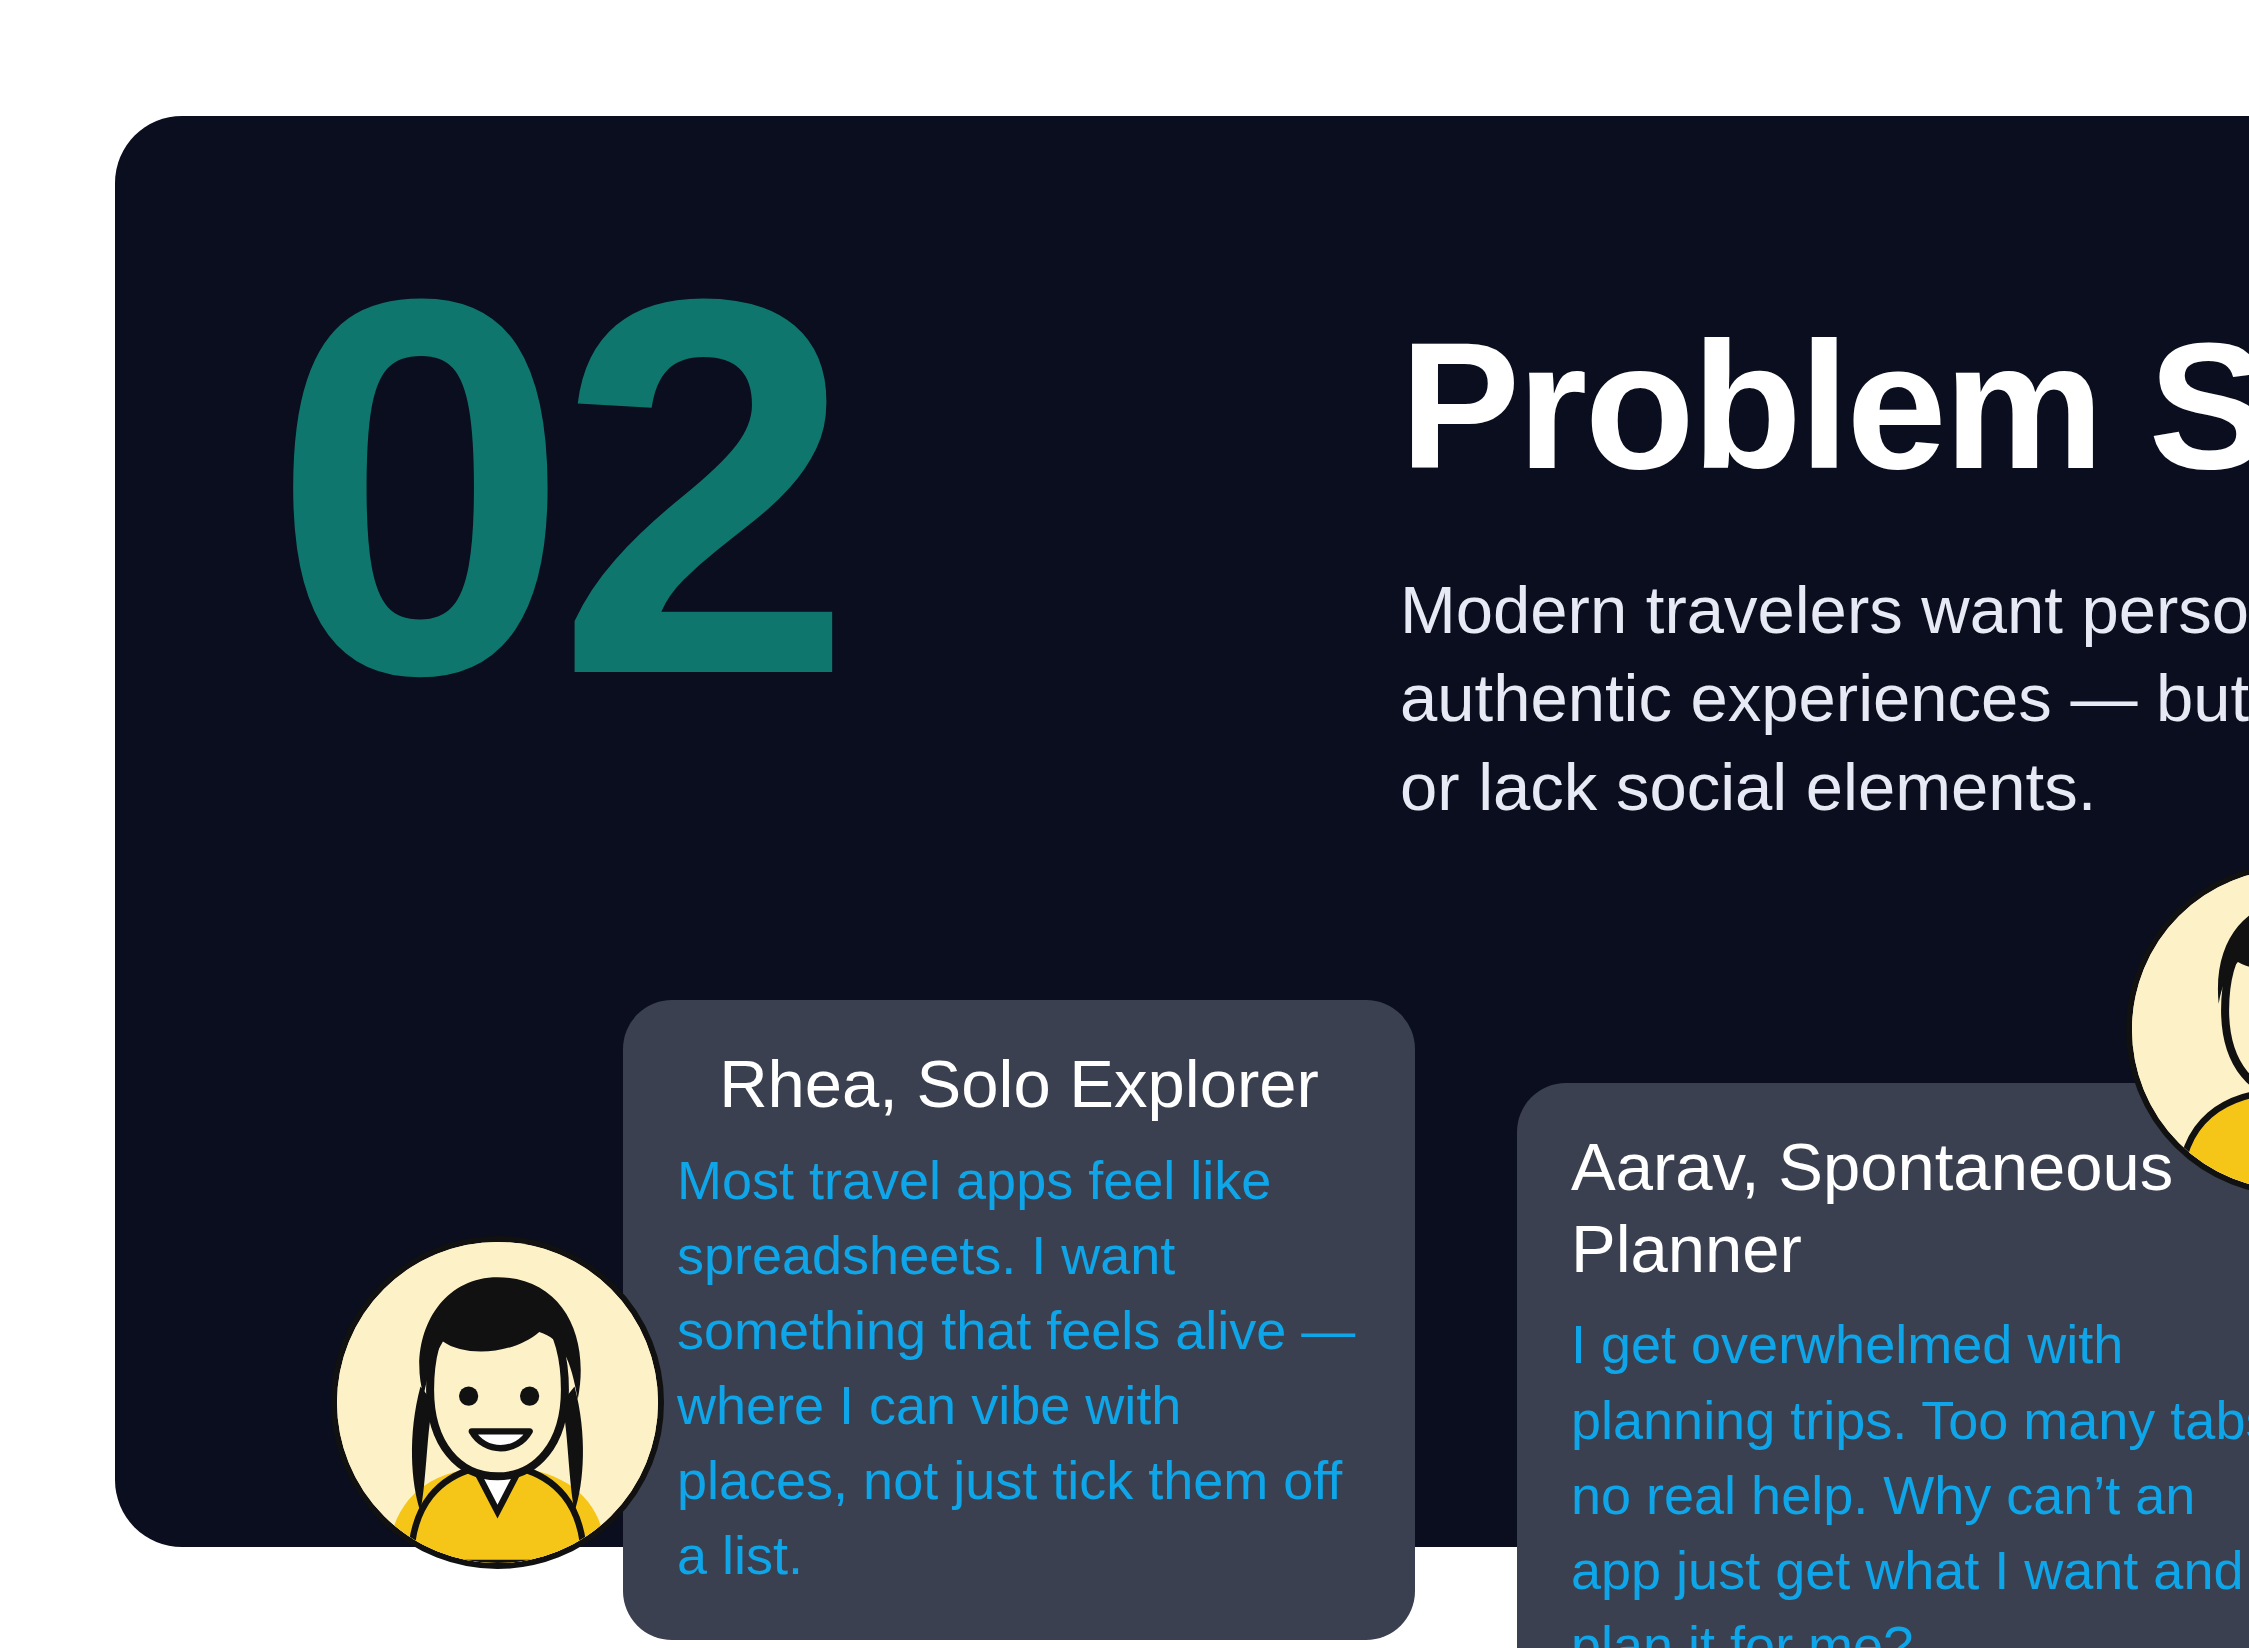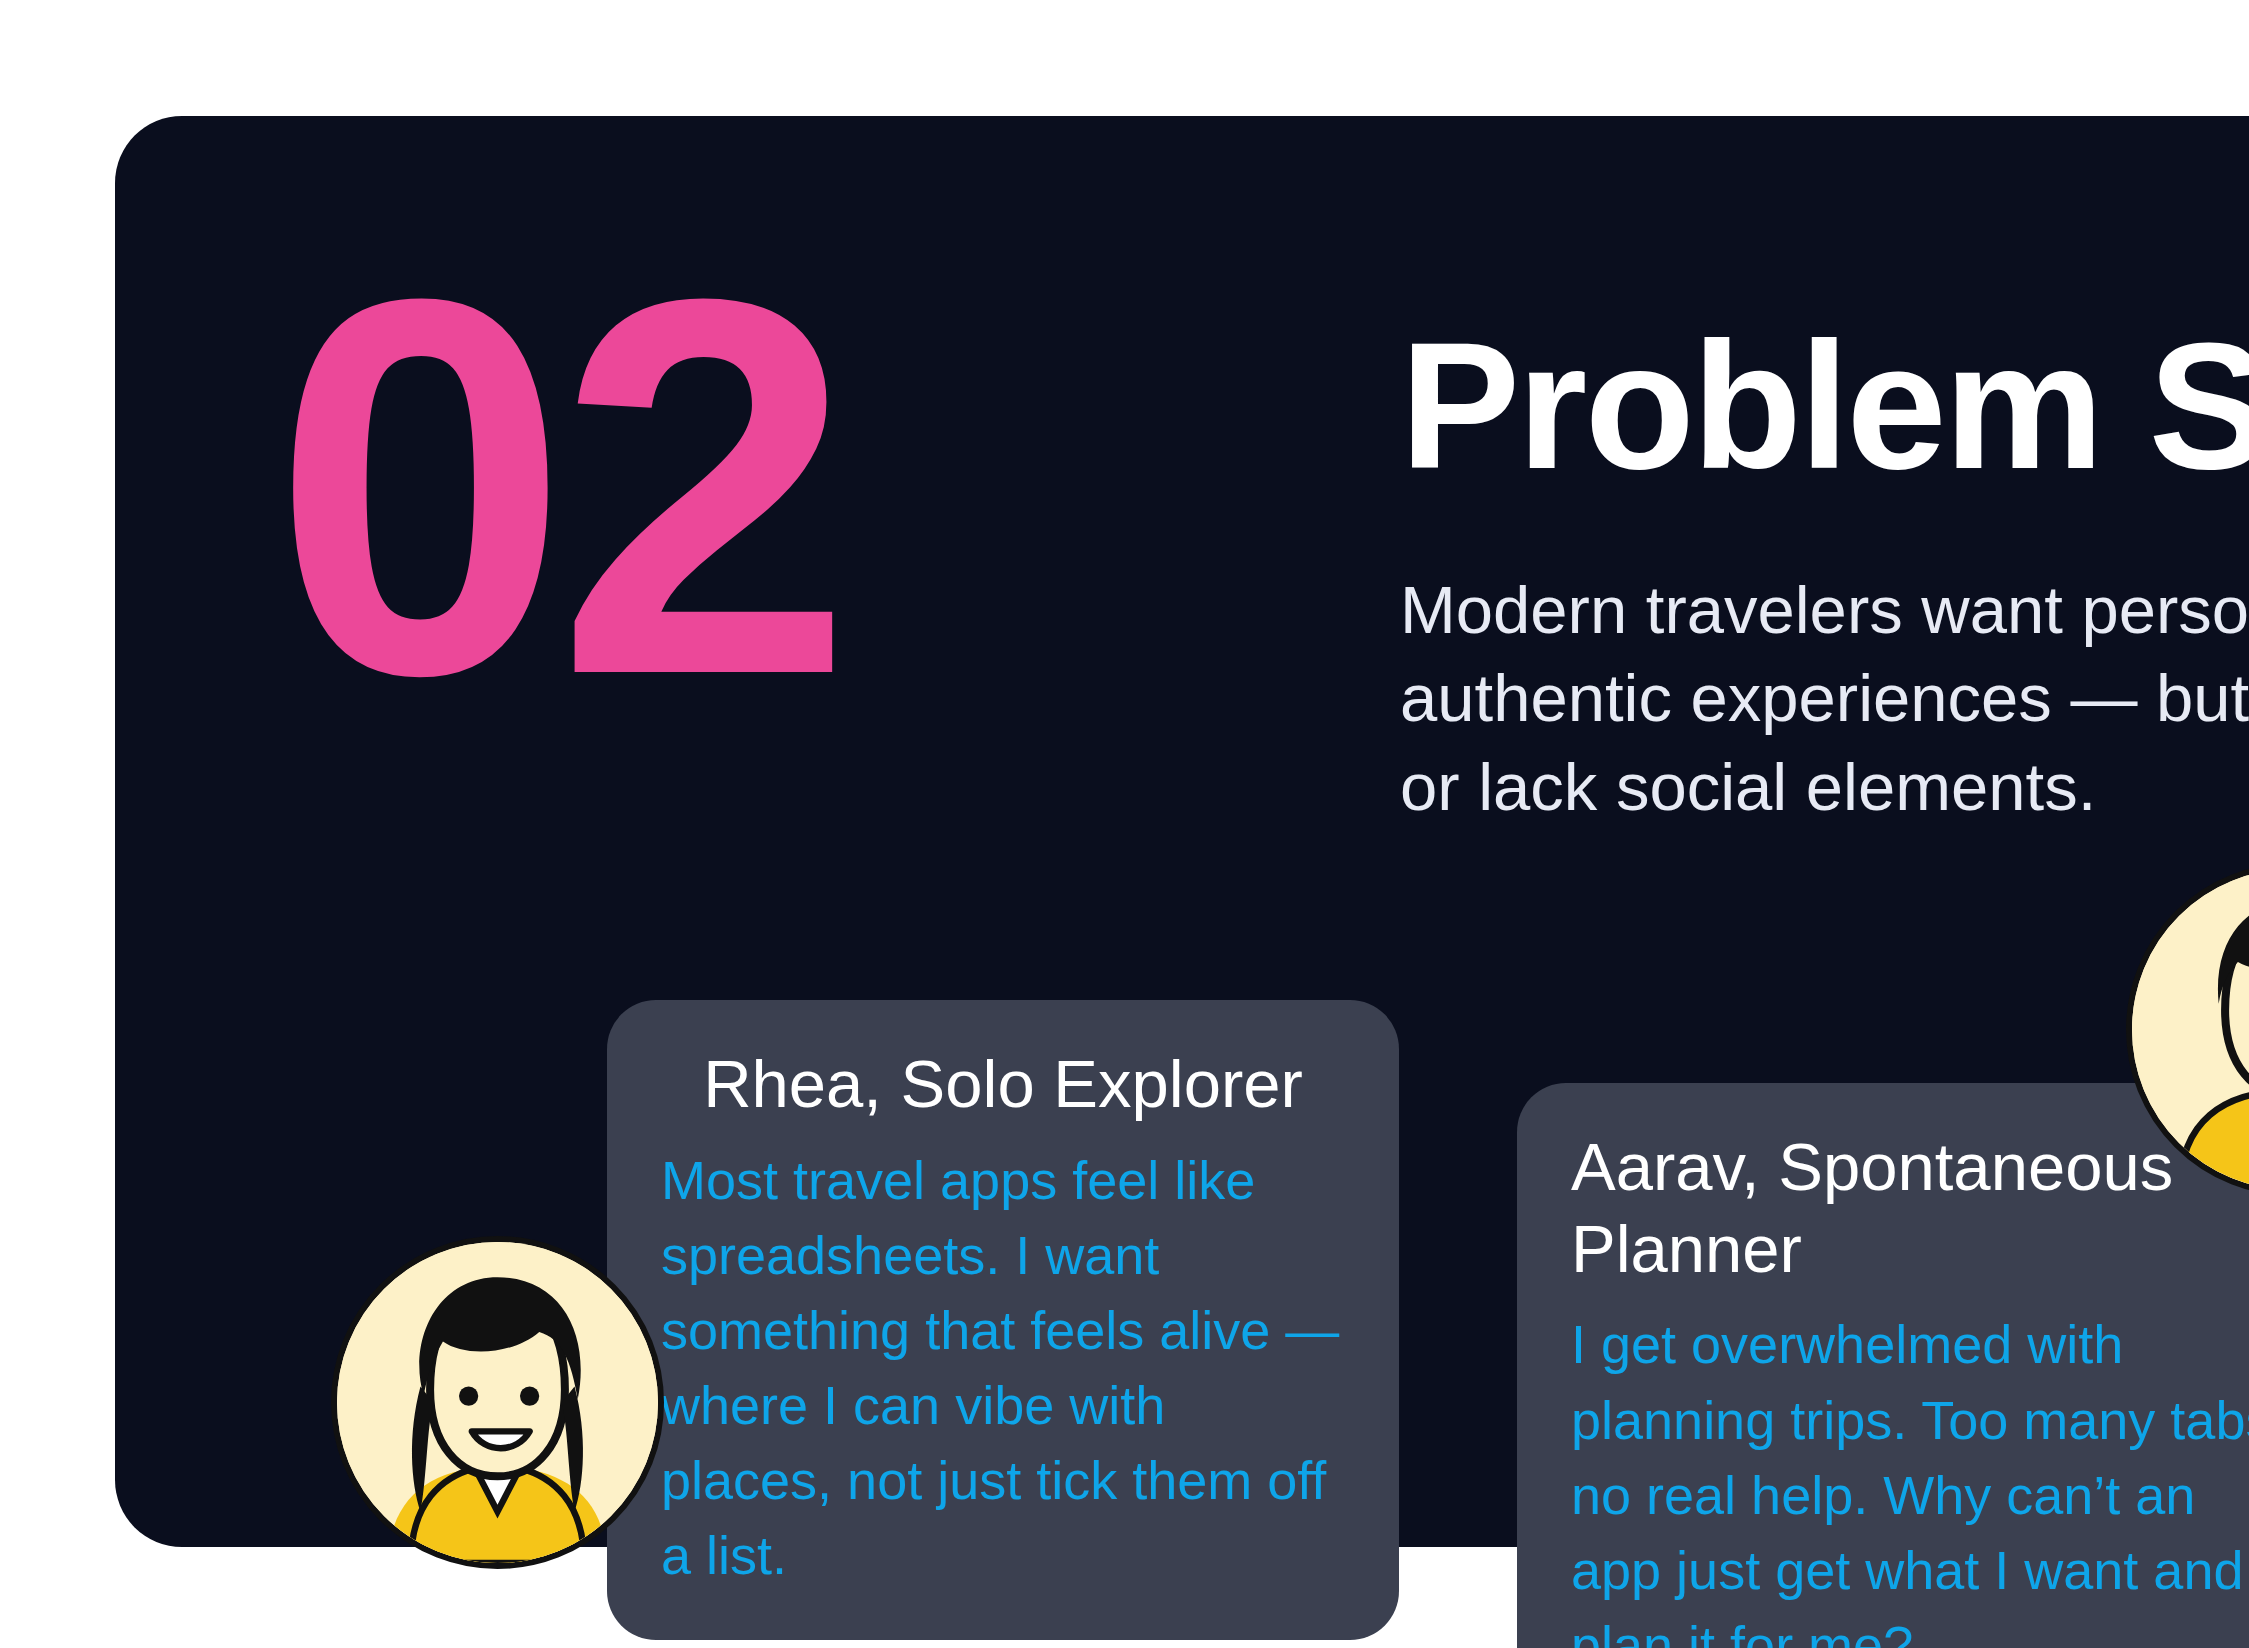--- a/index.html
+++ b/index.html
@@ -22,21 +22,21 @@
   }
 
   
   .section-number {
     position: absolute;
     left: 157px;
     top: 103px;
     font-size: 535px;
     line-height: 1;
     font-weight: 700;
-    color: #ec4899;
+    color: #0f766e;
     letter-spacing: -13.5px;
     text-align: center;
   }
 
   .title {
     position: absolute;
     left: 1285px;
     top: 200px;
     font-size: 180px;
     line-height: 1;
@@ -71,21 +71,21 @@
     margin-bottom: 18px;
   }
   .card-body {
     font-size: 54px;
     line-height: 1.39;
     color: #0ea5e9;
     font-weight: 400;
   }
 
   #card-rhea {
-    left: 492px;
+    left: 508px;
     top: 884px;
     width: 792px;
     min-height: 432px;
   }
   #card-rhea .card-title { text-align: center; }
 
   #card-aarav {
     left: 1402px;
     top: 967px;
     width: 828px;

